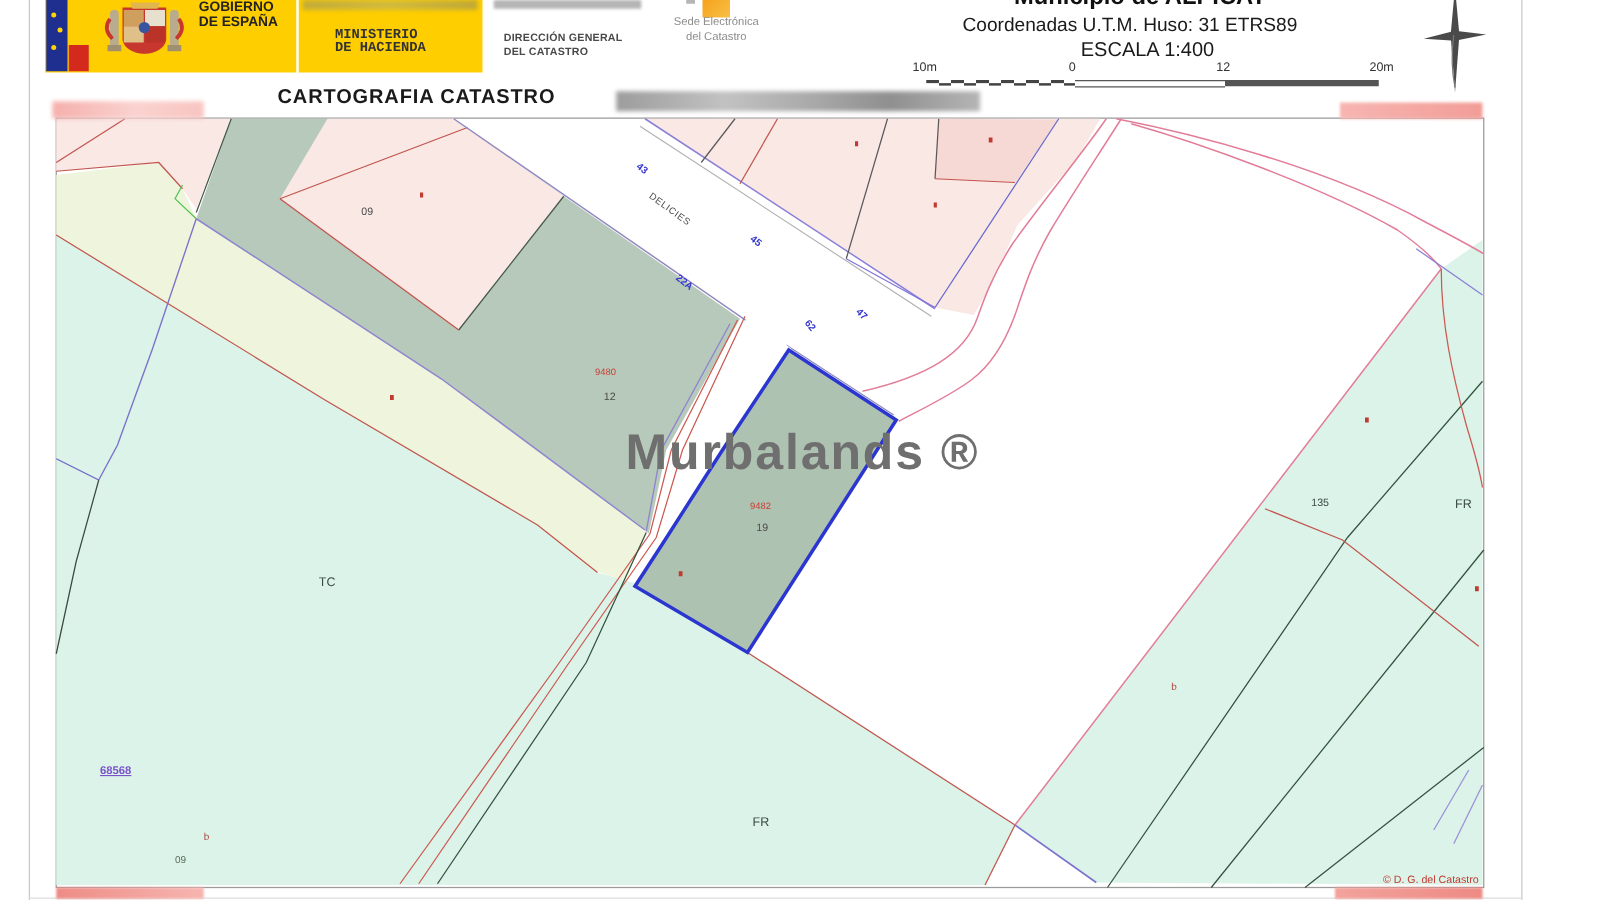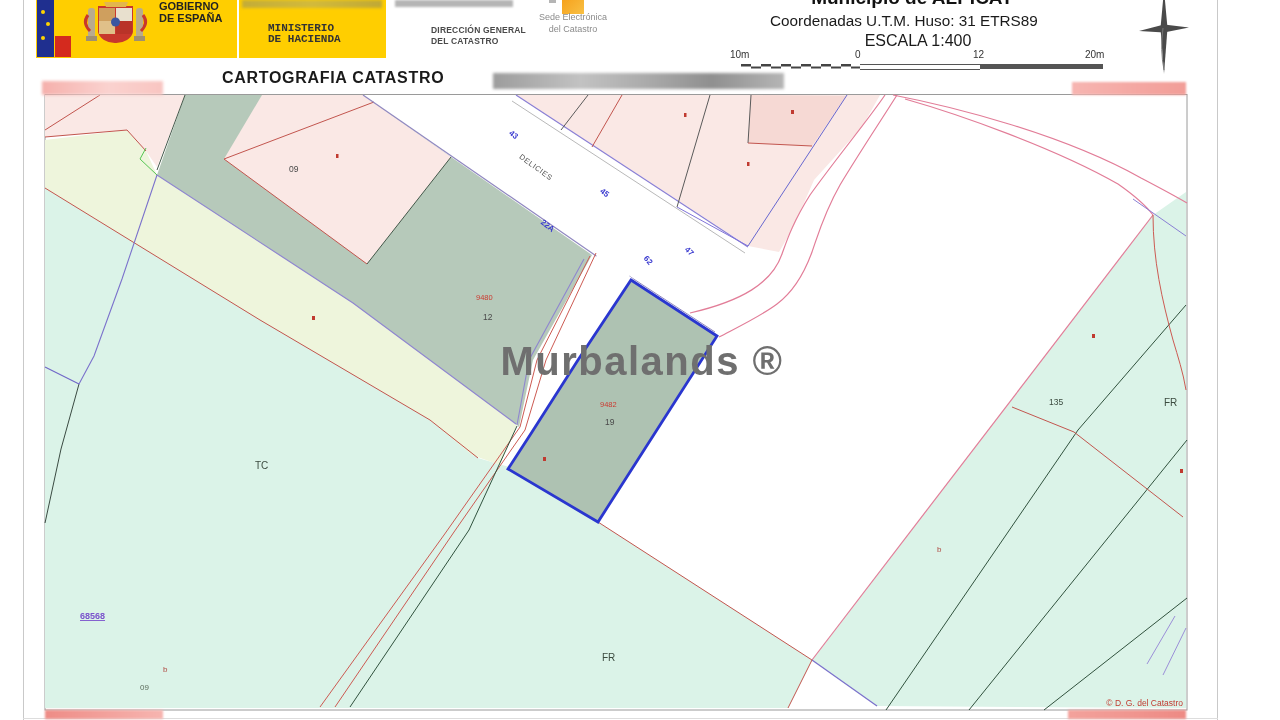--- a/index.html
+++ b/index.html
@@ -45,37 +45,37 @@
 <div class="abs" style="left:159px;top:1px;width:80px;font-weight:bold;font-size:11px;line-height:11.5px;color:#222;">GOBIERNO<br>DE ESPAÑA</div>
 
 <div class="abs" style="left:239px;top:0;width:147px;height:58px;background:#ffce00;"></div>
 
 <div class="abs" style="left:242px;top:0;width:140px;height:8px;background:linear-gradient(90deg,#b0a14a,#c4b44f,#ab9c47);filter:blur(1.5px);opacity:.75;"></div>
 
 <div class="abs" style="left:268px;top:23px;width:110px;font-weight:bold;font-size:11px;line-height:11px;color:#333;font-family:Liberation Mono, monospace;">MINISTERIO<br>DE HACIENDA</div>
 
 <div class="abs" style="left:395px;top:0;width:118px;height:7px;background:#b5b5b5;filter:blur(1.2px);"></div>
 
-<div class="abs" style="left:403px;top:25px;width:110px;font-weight:bold;font-size:8.5px;line-height:11px;color:#4a4a4a;letter-spacing:.2px;margin-left:28px;">DIRECCIÓN GENERAL<br>DEL CATASTRO</div>
+<div class="abs" style="left:403px;top:25px;width:110px;font-weight:bold;font-size:8.5px;line-height:11px;color:#4a4a4a;letter-spacing:.2px;">DIRECCIÓN GENERAL<br>DEL CATASTRO</div>
 
 <div class="abs" style="left:549px;top:0;width:7px;height:3px;background:#b5b5b5;"></div>
 <div class="abs" style="left:562px;top:0;width:22px;height:14px;background:linear-gradient(135deg,#f6a21d,#f8c044);"></div>
 
 <div class="abs" style="left:523px;top:12px;width:100px;text-align:center;font-size:9px;line-height:11.5px;color:#8b8b8b;">Sede Electrónica<br>del Catastro</div>
 
 <div class="abs" style="left:762px;top:-13px;width:300px;text-align:center;font-weight:bold;font-size:19px;color:#111;">Municipio de ALPICAT</div>
 
 <div class="abs" style="left:770px;top:12px;width:300px;text-align:left;font-size:15.3px;color:#1a1a1a;">Coordenadas U.T.M. Huso: 31 ETRS89</div>
 
 <div class="abs" style="left:768px;top:32px;width:300px;text-align:center;font-size:16px;color:#1a1a1a;">ESCALA 1:400</div>
 
 <div class="abs" style="left:730px;top:49px;width:30px;font-size:10px;color:#333;">10m</div>
 <div class="abs" style="left:855px;top:49px;width:20px;font-size:10px;color:#333;">0</div>
 <div class="abs" style="left:973px;top:49px;width:20px;font-size:10px;color:#333;">12</div>
-<div class="abs" style="left:1085px;top:49px;width:30px;font-size:10px;color:#333;">20m</div>
+<div class="abs" style="left:1085px;top:49px;width:30px;font-size:10px;color:#333;text-align:right;">20m</div>
 
 <div class="abs" style="left:741px;top:63.5px;width:119px;height:5px;background:
   repeating-linear-gradient(90deg,#444 0 10px,#fff 10px 20px) 0 0/119px 2.5px no-repeat,
   repeating-linear-gradient(90deg,#fff 0 10px,#444 10px 20px) 0 2.5px/119px 2.5px no-repeat;"></div>
 <div class="abs" style="left:860px;top:63.5px;width:120px;height:4px;border-top:1.2px solid #555;border-bottom:1.2px solid #555;background:#fff;"></div>
 <div class="abs" style="left:980px;top:63.5px;width:123px;height:5px;background:#555;"></div>
 
 <svg class="abs" style="left:1130px;top:0;" width="70" height="80" viewBox="0 0 70 80">
   <polygon points="34,-10 37.5,28 34,74 30.5,28" fill="#4a4a4a"></polygon>
   <polygon points="9,31 34,24.5 59,27.5 34,32.5" fill="#4a4a4a"></polygon>

